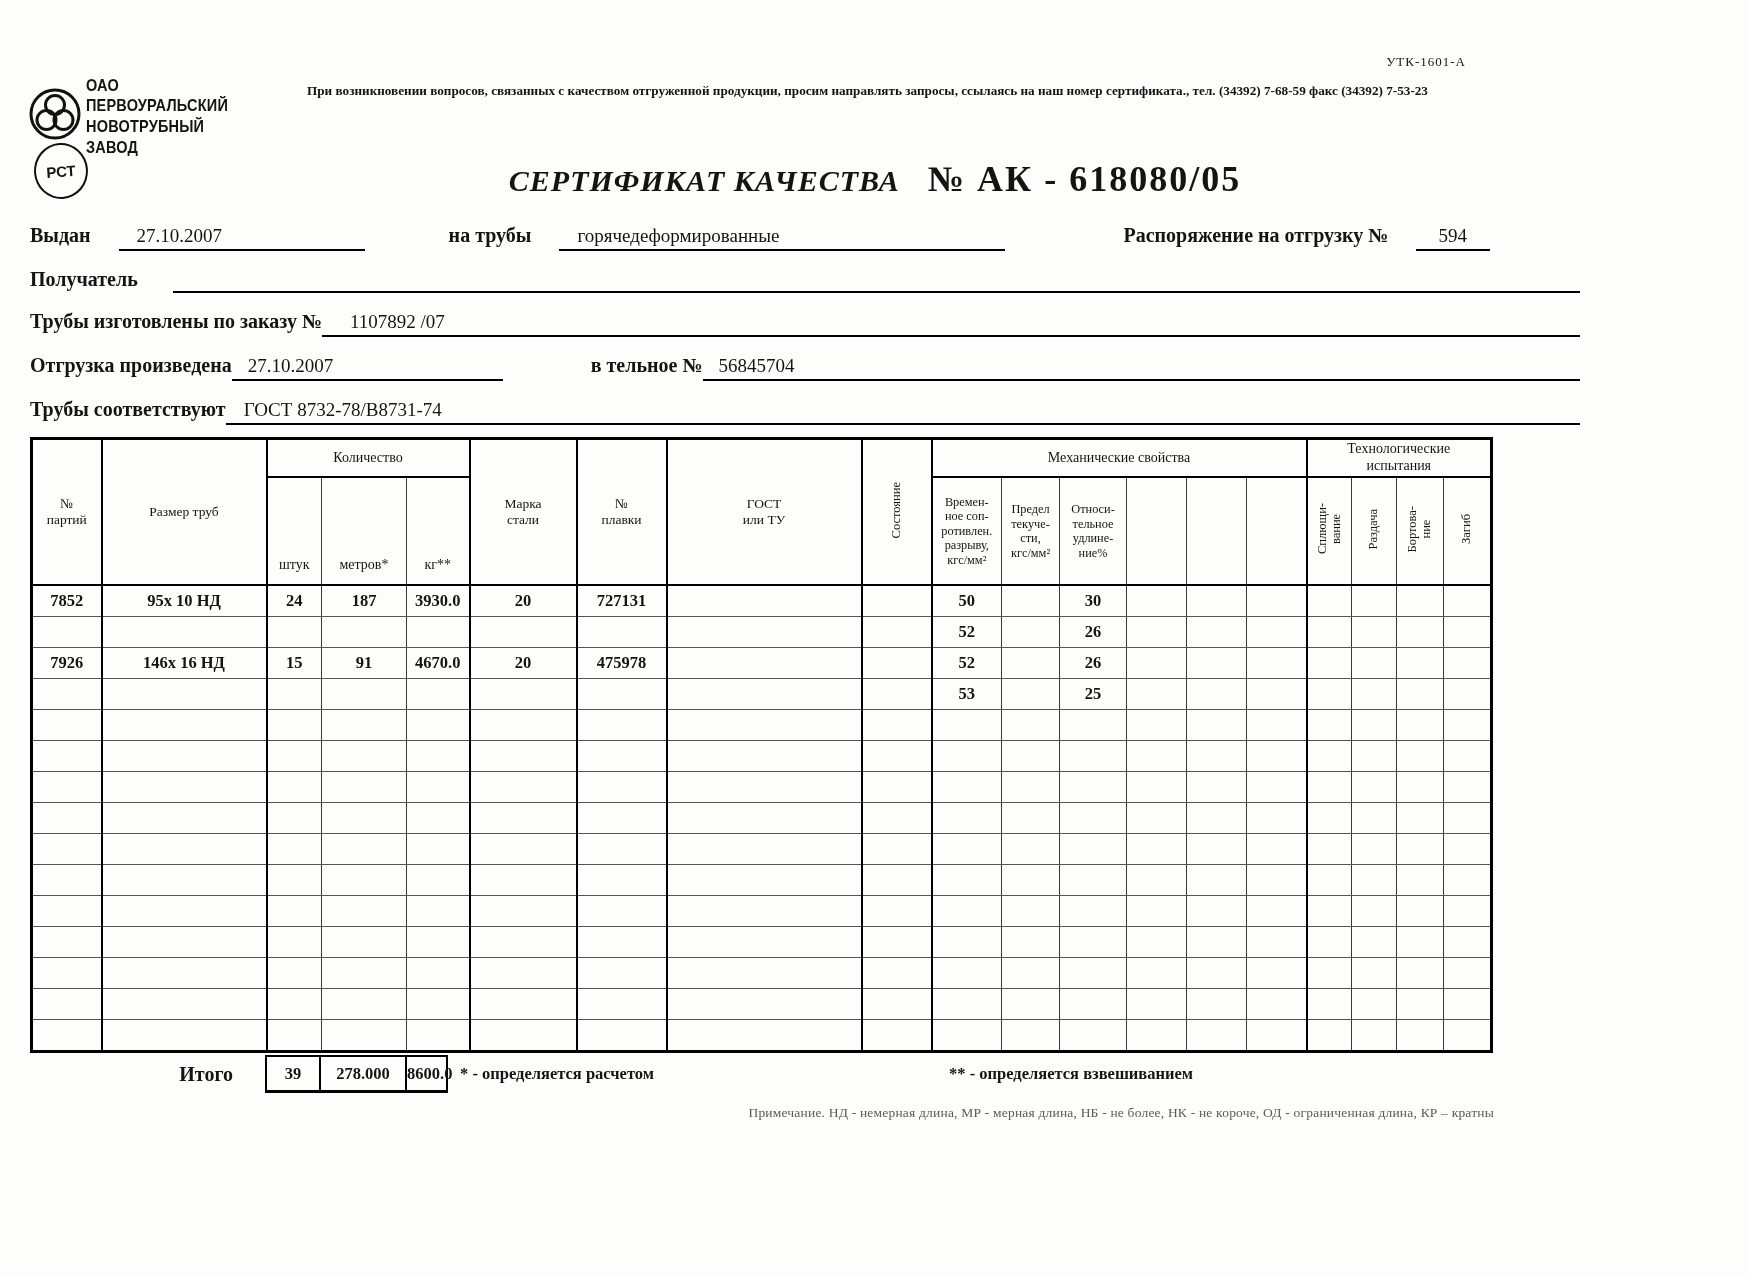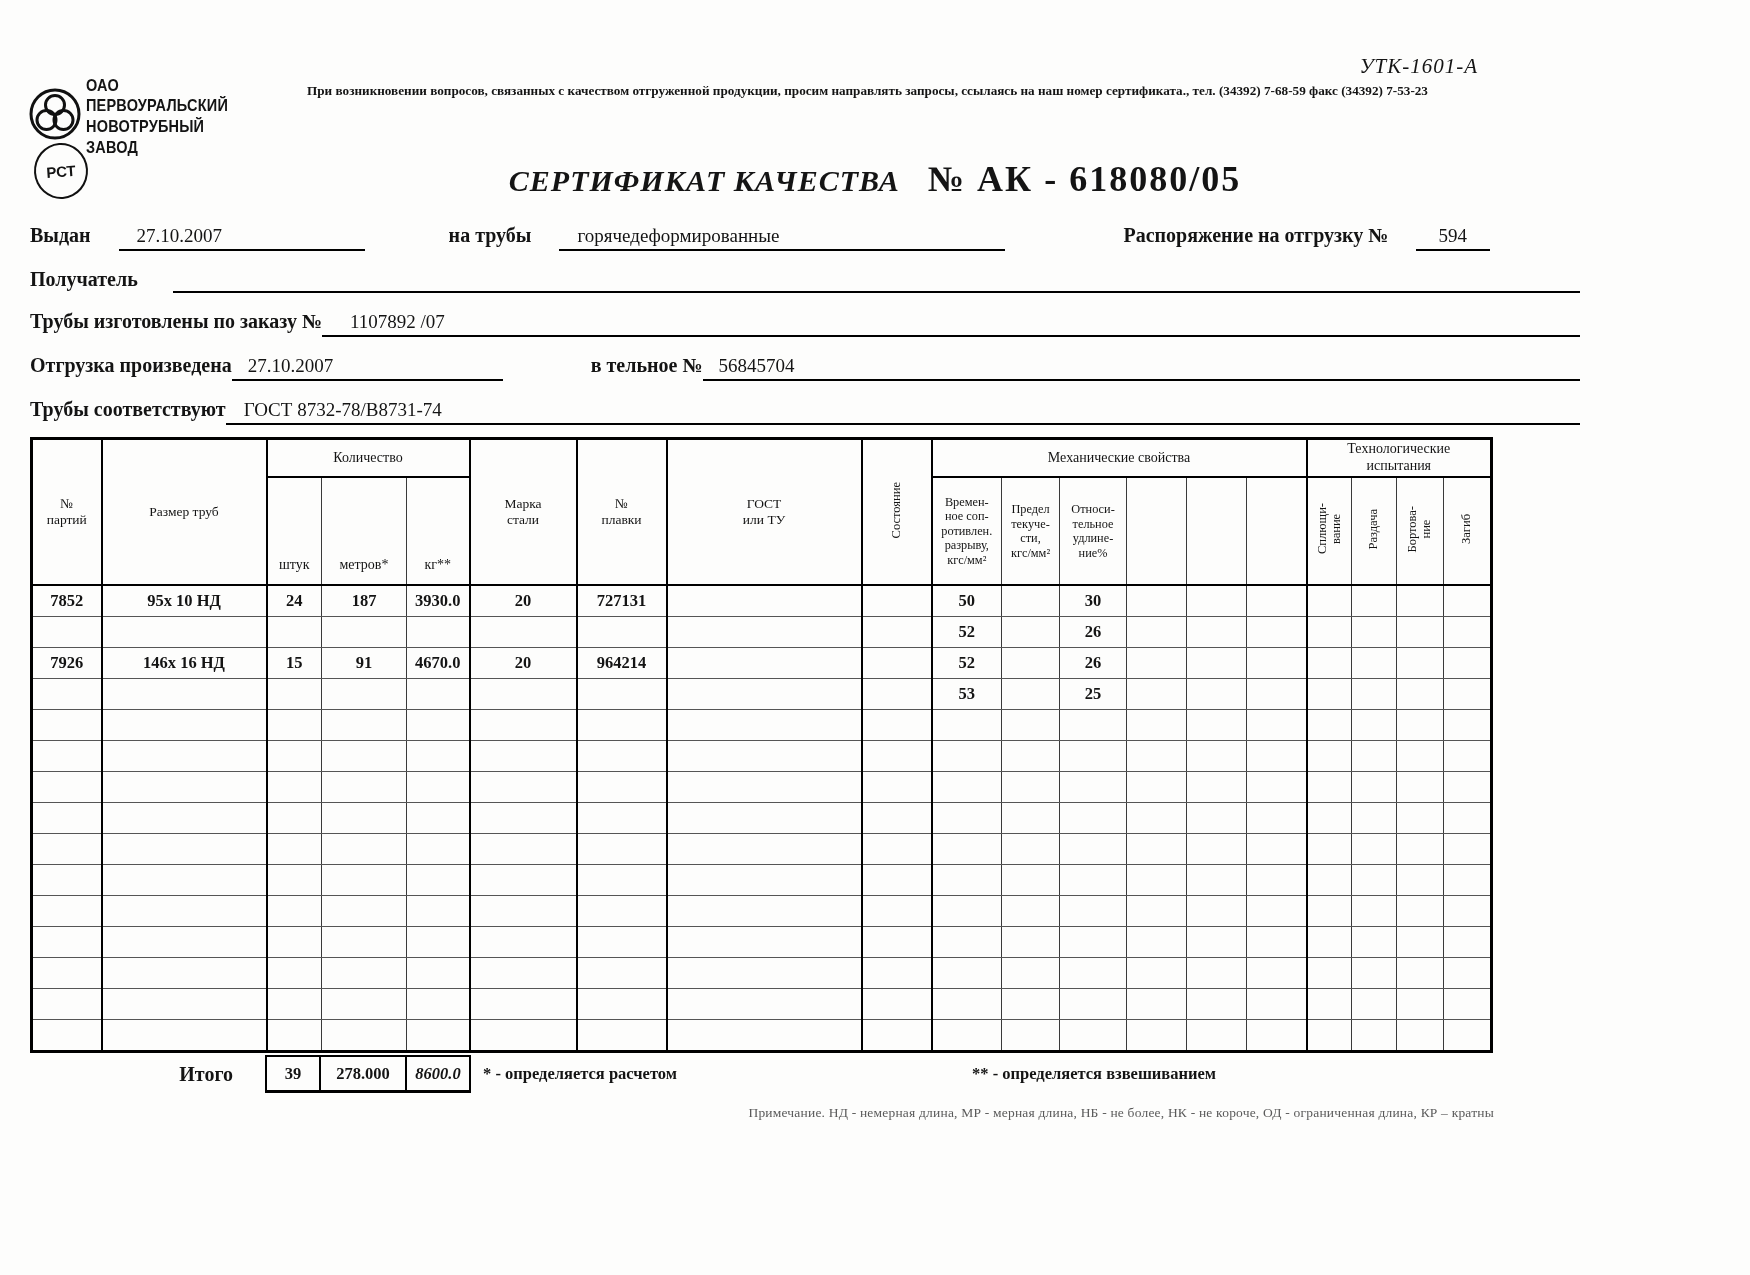--- a/index.html
+++ b/index.html
@@ -3,21 +3,21 @@
 <meta charset="utf-8">
 <style>
   html,body{margin:0;padding:0;}
   body{
     width:1750px;height:1275px;position:relative;overflow:hidden;
     background:#fdfdfc;color:#141414;
     font-family:"Liberation Serif", serif;
   }
   .preline{white-space:pre-line;}
   
-  .form-code{position:absolute;top:54px;right:272px;font-size:21px;letter-spacing:1px;font-style:italic;}
+  .form-code{position:absolute;top:54px;right:284px;font-size:13px;letter-spacing:1px;}
   .header{position:absolute;top:80px;left:28px;width:1464px;display:flex;align-items:flex-start;}
   .logo-wrap{display:flex;align-items:center;width:215px;flex:none;}
   .logo-wrap svg{flex:none;}
   .company-name{font-family:"Liberation Sans", sans-serif;font-weight:bold;font-size:14.5px;line-height:1.25;margin-left:4px;letter-spacing:0.2px;transform:scaleY(1.15);}
   .addr-block{flex:1;text-align:center;}
   .addr-line{font-weight:bold;font-size:16.5px;}
   .addr-line .email{text-decoration:underline;}
   .contact-note{font-weight:bold;font-size:13.2px;margin-top:3px;}
   .rst-stamp{position:absolute;top:143px;left:34px;width:50px;height:52px;border:2.5px solid #111;border-radius:50%;
     display:flex;align-items:center;justify-content:center;font-weight:bold;font-size:15px;font-family:"Liberation Sans",sans-serif;transform:rotate(-4deg);}
@@ -45,21 +45,21 @@
   .thick-r{border-right:2.5px solid #000;}
   thead tr:last-child th, thead th[rowspan]{border-bottom:2.5px solid #000;}
   tbody td{height:30px;font-size:16.5px;font-weight:bold;text-align:center;border-top:1px solid #555;border-bottom:1px solid #555;}
   
   .totals{display:flex;align-items:stretch;margin-top:2px;height:38px;line-height:38px;}
   .totals-label{width:203px;text-align:right;font-weight:bold;font-size:20px;flex:none;}
   .totals-box{display:flex;flex:none;margin-left:32px;border:2.5px solid #000;border-bottom-width:3.5px;height:33px;line-height:33px;}
   .totals-box div{font-weight:bold;font-size:16.5px;text-align:center;}
   .tb-pieces{width:52px;border-right:2px solid #000;}
   .tb-meters{width:84px;border-right:2px solid #000;}
-  .tb-kg{width:62px;font-style:italic;}
+  .tb-kg{width:39px;}
   .footnote{font-weight:bold;font-size:16.5px;white-space:nowrap;}
   .fn1{margin-left:12px;}
   .fn2{margin-left:295px;}
   .note-line{margin-top:12px;text-align:right;font-size:13.5px;color:#5a5a5a;letter-spacing:0.2px;}
 </style>
 </head>
 <body>
 
 <div class="form-code">УТК-1601-А</div>
 
@@ -233,21 +233,21 @@
           <td></td>
           <td></td>
         </tr>
         <tr>
           <td class="thick-r">7926</td>
           <td class="thick-r">146х 16 НД</td>
           <td>15</td>
           <td>91</td>
           <td class="thick-r">4670.0</td>
           <td class="thick-r">20</td>
-          <td class="thick-r">964214</td>
+          <td class="thick-r">475978</td>
           <td class="thick-r"></td>
           <td class="thick-r"></td>
           <td>52</td>
           <td></td>
           <td>26</td>
           <td></td>
           <td></td>
           <td class="thick-r"></td>
           <td></td>
           <td></td>

